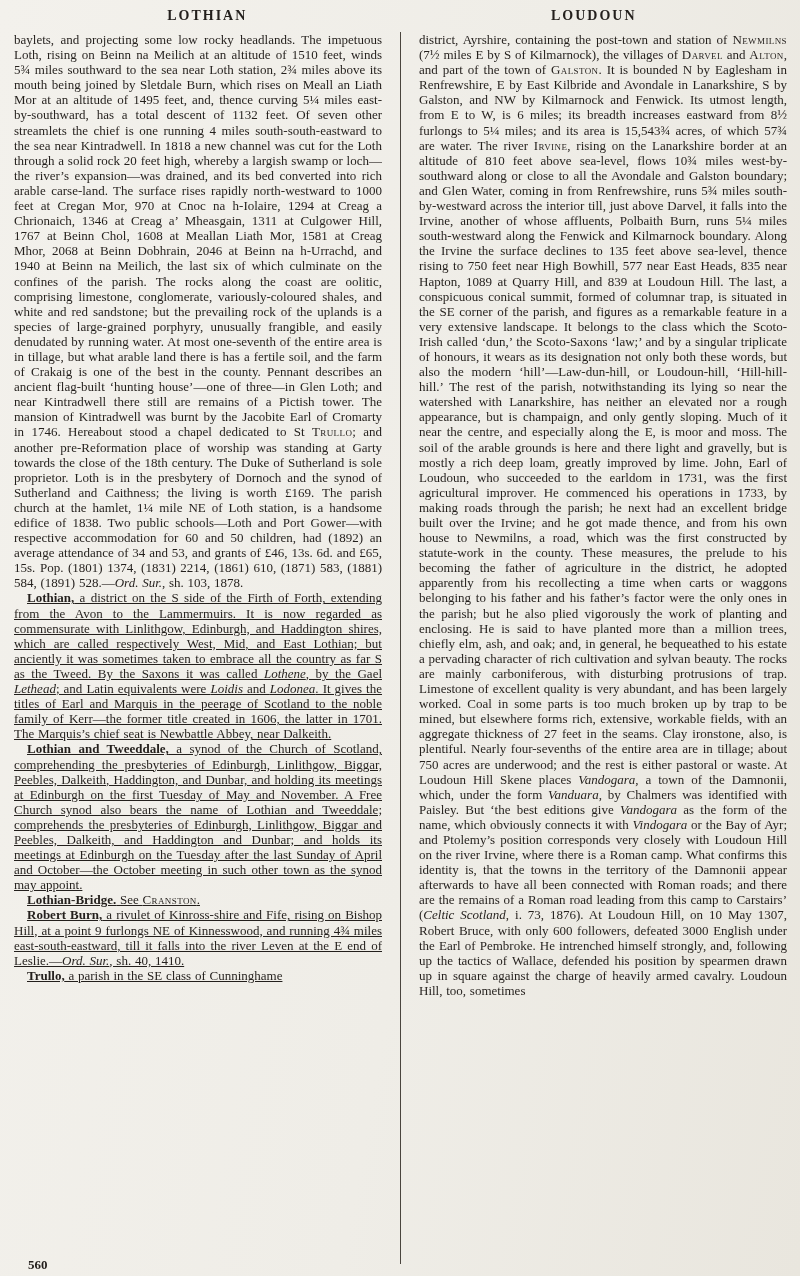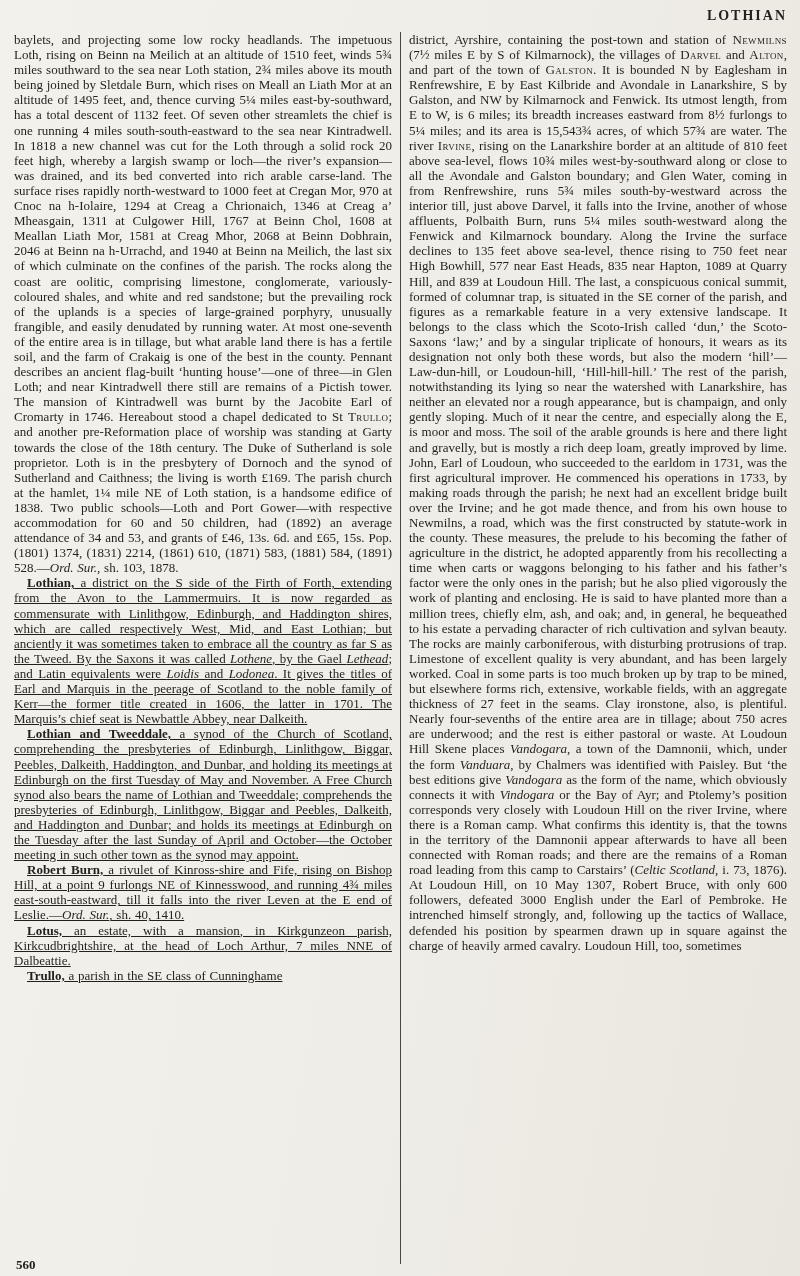--- a/index.html
+++ b/index.html
@@ -4,55 +4,56 @@
 <style>
   * { margin:0; padding:0; box-sizing:border-box; }
   body { background:#d8d5cf; font-family:"Liberation Serif", serif; }
   .page {
     width:800px; height:1276px; position:relative; overflow:hidden;
     background:linear-gradient(100deg,#f3f1ec 0%, #efede7 55%, #e9e6de 100%);
     color:#231f1c; padding:8px 13px 0 14px;
   }
   .running-heads { display:flex; margin-bottom:8px; }
   .head {
-    flex:1; text-align:right; font-weight:bold; font-size:14px;
+    flex:1; text-align:center; font-weight:bold; font-size:14px;
     letter-spacing:2px;
   }
-  .columns { display:flex; height:1232px; }
+  .columns { display:flex; height:1232px;gap:10px; }
   .column {
     flex:1; text-align:justify; font-size:13px; line-height:15.1px;
     word-spacing:0.5px; overflow:hidden; hyphens:auto;
   }
   .divider { width:1px; background:#4a453e; margin:0 8px; }
   .para { margin:0; }
   .para.indent { text-indent:13px;text-decoration:underline; }
   .b  { font-weight:bold; }
   .i  { font-style:italic; }
   .sc { font-variant:small-caps; letter-spacing:0.4px; }
   .page-number {
-    position:absolute; left:16px; bottom:3px;
+    position:absolute; left:28px; bottom:3px;
     font-weight:bold; font-size:13px;
   }
 </style>
 </head>
 <body>
 
 <div class="page">
 
   <div class="running-heads">
     <div class="head">LOTHIAN</div>
+    <div class="head">LOUDOUN</div>
   </div>
 
   <div class="columns">
     <div class="column">
         <p class="para"><span>baylets, and projecting some low rocky headlands.  The impetuous Loth, rising on Beinn na Meilich at an altitude of 1510 feet, winds 5¾ miles southward to the sea near Loth station, 2¾ miles above its mouth being joined by Sletdale Burn, which rises on Meall an Liath Mor at an altitude of 1495 feet, and, thence curving 5¼ miles east-by-southward, has a total descent of 1132 feet.  Of seven other streamlets the chief is one running 4 miles south-south-eastward to the sea near Kintradwell.  In 1818 a new channel was cut for the Loth through a solid rock 20 feet high, whereby a largish swamp or loch—the river’s expansion—was drained, and its bed converted into rich arable carse-land.  The surface rises rapidly north-westward to 1000 feet at Cregan Mor, 970 at Cnoc na h-Iolaire, 1294 at Creag a Chrionaich, 1346 at Creag a’ Mheasgain, 1311 at Culgower Hill, 1767 at Beinn Chol, 1608 at Meallan Liath Mor, 1581 at Creag Mhor, 2068 at Beinn Dobhrain, 2046 at Beinn na h-Urrachd, and 1940 at Beinn na Meilich, the last six of which culminate on the confines of the parish.  The rocks along the coast are oolitic, comprising limestone, conglomerate, variously-coloured shales, and white and red sandstone; but the prevailing rock of the uplands is a species of large-grained porphyry, unusually frangible, and easily denudated by running water.  At most one-seventh of the entire area is in tillage, but what arable land there is has a fertile soil, and the farm of Crakaig is one of the best in the county.  Pennant describes an ancient flag-built ‘hunting house’—one of three—in Glen Loth; and near Kintradwell there still are remains of a Pictish tower.  The mansion of Kintradwell was burnt by the Jacobite Earl of Cromarty in 1746.  Hereabout stood a chapel dedicated to St </span><span class="sc">Trullo</span><span>; and another pre-Reformation place of worship was standing at Garty towards the close of the 18th century.  The Duke of Sutherland is sole proprietor.  Loth is in the presbytery of Dornoch and the synod of Sutherland and Caithness; the living is worth £169.  The parish church at the hamlet, 1¼ mile NE of Loth station, is a handsome edifice of 1838.  Two public schools—Loth and Port Gower—with respective accommodation for 60 and 50 children, had (1892) an average attendance of 34 and 53, and grants of £46, 13s. 6d. and £65, 15s.  Pop. (1801) 1374, (1831) 2214, (1861) 610, (1871) 583, (1881) 584, (1891) 528.—</span><span class="i">Ord. Sur.</span><span>, sh. 103, 1878.</span></p>
         <p class="para indent"><span class="b">Lothian,</span><span> a district on the S side of the Firth of Forth, extending from the Avon to the Lammermuirs.  It is now regarded as commensurate with Linlithgow, Edinburgh, and Haddington shires, which are called respectively West, Mid, and East Lothian; but anciently it was sometimes taken to embrace all the country as far S as the Tweed.  By the Saxons it was called </span><span class="i">Lothene</span><span>, by the Gael </span><span class="i">Lethead</span><span>; and Latin equivalents were </span><span class="i">Loidis</span><span> and </span><span class="i">Lodonea</span><span>.  It gives the titles of Earl and Marquis in the peerage of Scotland to the noble family of Kerr—the former title created in 1606, the latter in 1701.  The Marquis’s chief seat is Newbattle Abbey, near Dalkeith.</span></p>
         <p class="para indent"><span class="b">Lothian and Tweeddale,</span><span> a synod of the Church of Scotland, comprehending the presbyteries of Edinburgh, Linlithgow, Biggar, Peebles, Dalkeith, Haddington, and Dunbar, and holding its meetings at Edinburgh on the first Tuesday of May and November.  A Free Church synod also bears the name of Lothian and Tweeddale; comprehends the presbyteries of Edinburgh, Linlithgow, Biggar and Peebles, Dalkeith, and Haddington and Dunbar; and holds its meetings at Edinburgh on the Tuesday after the last Sunday of April and October—the October meeting in such other town as the synod may appoint.</span></p>
+        <p class="para indent"><span class="b">Lothian-Bridge.</span><span>  See </span><span class="sc">Cranston</span><span>.</span></p>
         <p class="para indent"><span class="b">Robert Burn,</span><span> a rivulet of Kinross-shire and Fife, rising on Bishop Hill, at a point 9 furlongs NE of Kinnesswood, and running 4¾ miles east-south-eastward, till it falls into the river Leven at the E end of Leslie.—</span><span class="i">Ord. Sur.</span><span>, sh. 40, 1410.</span></p>
-        <p class="para indent"><span class="b">Lotus,</span><span> an estate, with a mansion, in Kirkgunzeon parish, Kirkcudbrightshire, at the head of Loch Arthur, 7 miles NNE of Dalbeattie.</span></p>
         <p class="para indent"><span class="b">Trullo,</span><span> a parish in the SE class of Cunninghame</span></p>
       </div>
     <div class="divider"></div>
     <div class="column">
         <p class="para"><span>district, Ayrshire, containing the post-town and station of </span><span class="sc">Newmilns</span><span> (7½ miles E by S of Kilmarnock), the villages of </span><span class="sc">Darvel</span><span> and </span><span class="sc">Alton</span><span>, and part of the town of </span><span class="sc">Galston</span><span>.  It is bounded N by Eaglesham in Renfrewshire, E by East Kilbride and Avondale in Lanarkshire, S by Galston, and NW by Kilmarnock and Fenwick.  Its utmost length, from E to W, is 6 miles; its breadth increases eastward from 8½ furlongs to 5¼ miles; and its area is 15,543¾ acres, of which 57¾ are water.  The river </span><span class="sc">Irvine</span><span>, rising on the Lanarkshire border at an altitude of 810 feet above sea-level, flows 10¾ miles west-by-southward along or close to all the Avondale and Galston boundary; and Glen Water, coming in from Renfrewshire, runs 5¾ miles south-by-westward across the interior till, just above Darvel, it falls into the Irvine, another of whose affluents, Polbaith Burn, runs 5¼ miles south-westward along the Fenwick and Kilmarnock boundary.  Along the Irvine the surface declines to 135 feet above sea-level, thence rising to 750 feet near High Bowhill, 577 near East Heads, 835 near Hapton, 1089 at Quarry Hill, and 839 at Loudoun Hill.  The last, a conspicuous conical summit, formed of columnar trap, is situated in the SE corner of the parish, and figures as a remarkable feature in a very extensive landscape.  It belongs to the class which the Scoto-Irish called ‘dun,’ the Scoto-Saxons ‘law;’ and by a singular triplicate of honours, it wears as its designation not only both these words, but also the modern ‘hill’—Law-dun-hill, or Loudoun-hill, ‘Hill-hill-hill.’  The rest of the parish, notwithstanding its lying so near the watershed with Lanarkshire, has neither an elevated nor a rough appearance, but is champaign, and only gently sloping.  Much of it near the centre, and especially along the E, is moor and moss.  The soil of the arable grounds is here and there light and gravelly, but is mostly a rich deep loam, greatly improved by lime.  John, Earl of Loudoun, who succeeded to the earldom in 1731, was the first agricultural improver.  He commenced his operations in 1733, by making roads through the parish; he next had an excellent bridge built over the Irvine; and he got made thence, and from his own house to Newmilns, a road, which was the first constructed by statute-work in the county.  These measures, the prelude to his becoming the father of agriculture in the district, he adopted apparently from his recollecting a time when carts or waggons belonging to his father and his father’s factor were the only ones in the parish; but he also plied vigorously the work of planting and enclosing.  He is said to have planted more than a million trees, chiefly elm, ash, and oak; and, in general, he bequeathed to his estate a pervading character of rich cultivation and sylvan beauty.  The rocks are mainly carboniferous, with disturbing protrusions of trap.  Limestone of excellent quality is very abundant, and has been largely worked.  Coal in some parts is too much broken up by trap to be mined, but elsewhere forms rich, extensive, workable fields, with an aggregate thickness of 27 feet in the seams.  Clay ironstone, also, is plentiful.  Nearly four-sevenths of the entire area are in tillage; about 750 acres are underwood; and the rest is either pastoral or waste.  At Loudoun Hill Skene places </span><span class="i">Vandogara</span><span>, a town of the Damnonii, which, under the form </span><span class="i">Vanduara</span><span>, by Chalmers was identified with Paisley.  But ‘the best editions give </span><span class="i">Vandogara</span><span> as the form of the name, which obviously connects it with </span><span class="i">Vindogara</span><span> or the Bay of Ayr; and Ptolemy’s position corresponds very closely with Loudoun Hill on the river Irvine, where there is a Roman camp.  What confirms this identity is, that the towns in the territory of the Damnonii appear afterwards to have all been connected with Roman roads; and there are the remains of a Roman road leading from this camp to Carstairs’ (</span><span class="i">Celtic Scotland</span><span>, i. 73, 1876).  At Loudoun Hill, on 10 May 1307, Robert Bruce, with only 600 followers, defeated 3000 English under the Earl of Pembroke.  He intrenched himself strongly, and, following up the tactics of Wallace, defended his position by spearmen drawn up in square against the charge of heavily armed cavalry.  Loudoun Hill, too, sometimes</span></p>
       </div>
   </div>
 
   <div class="page-number">560</div>
 

